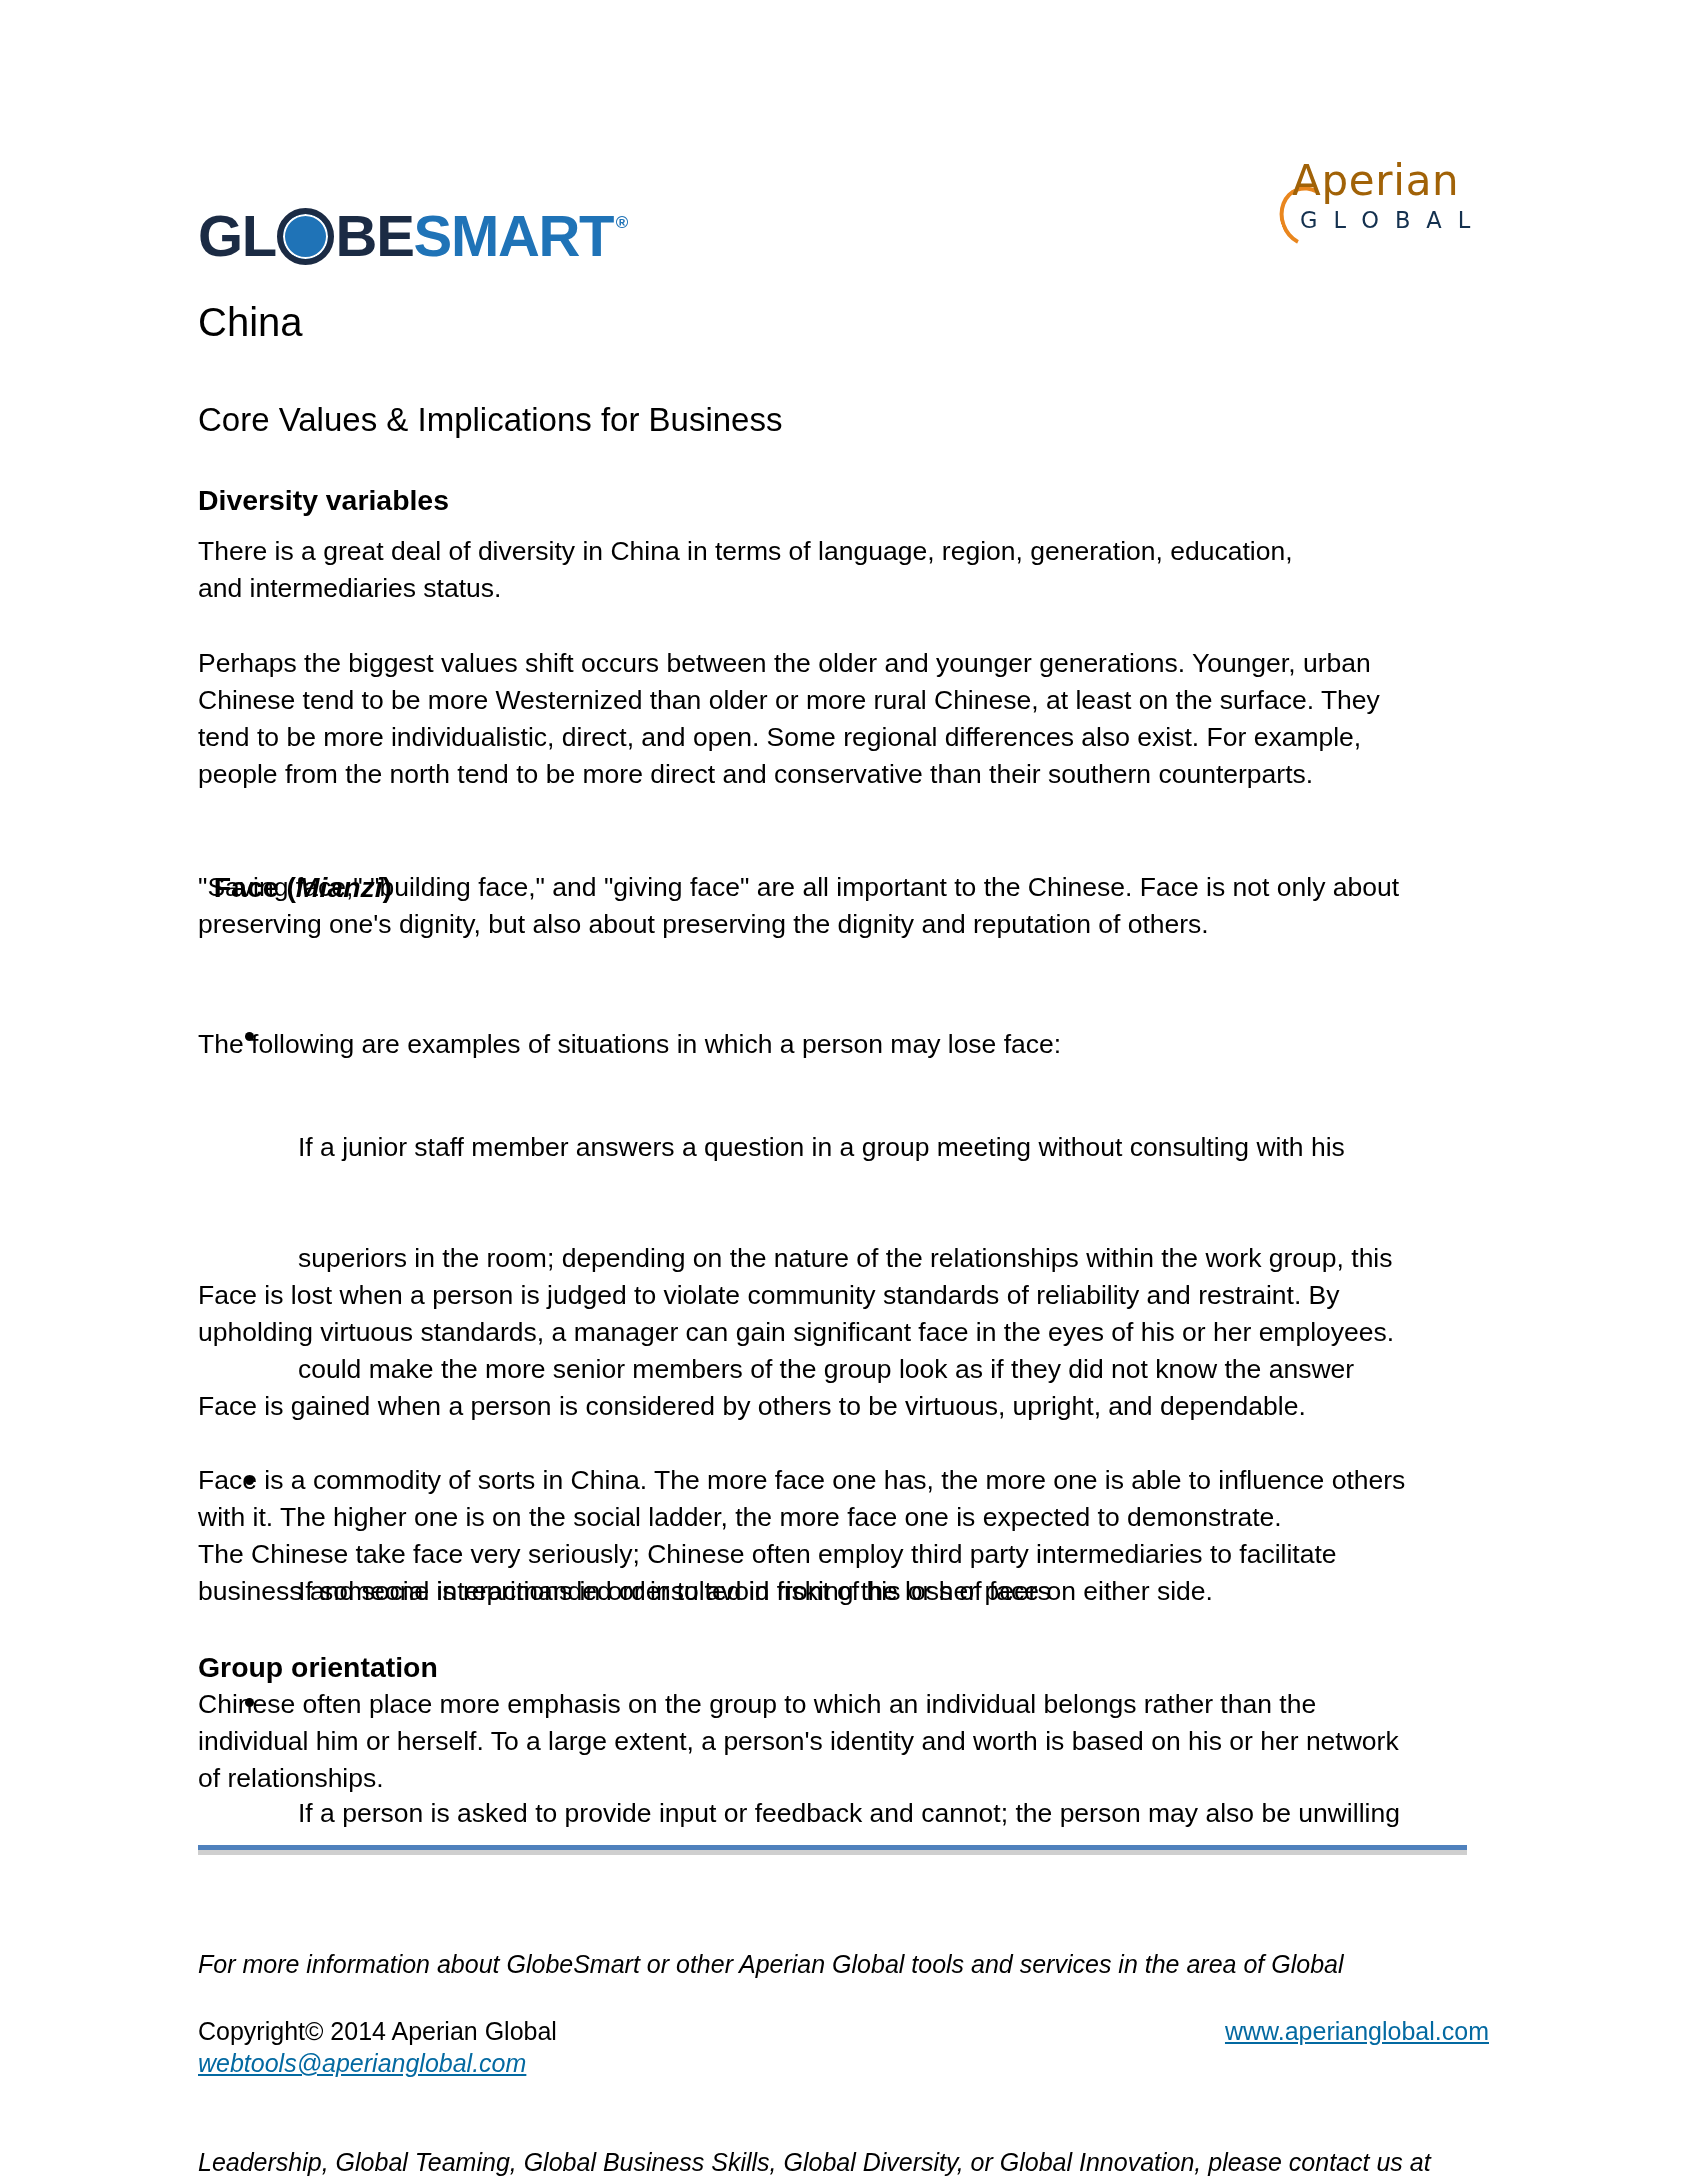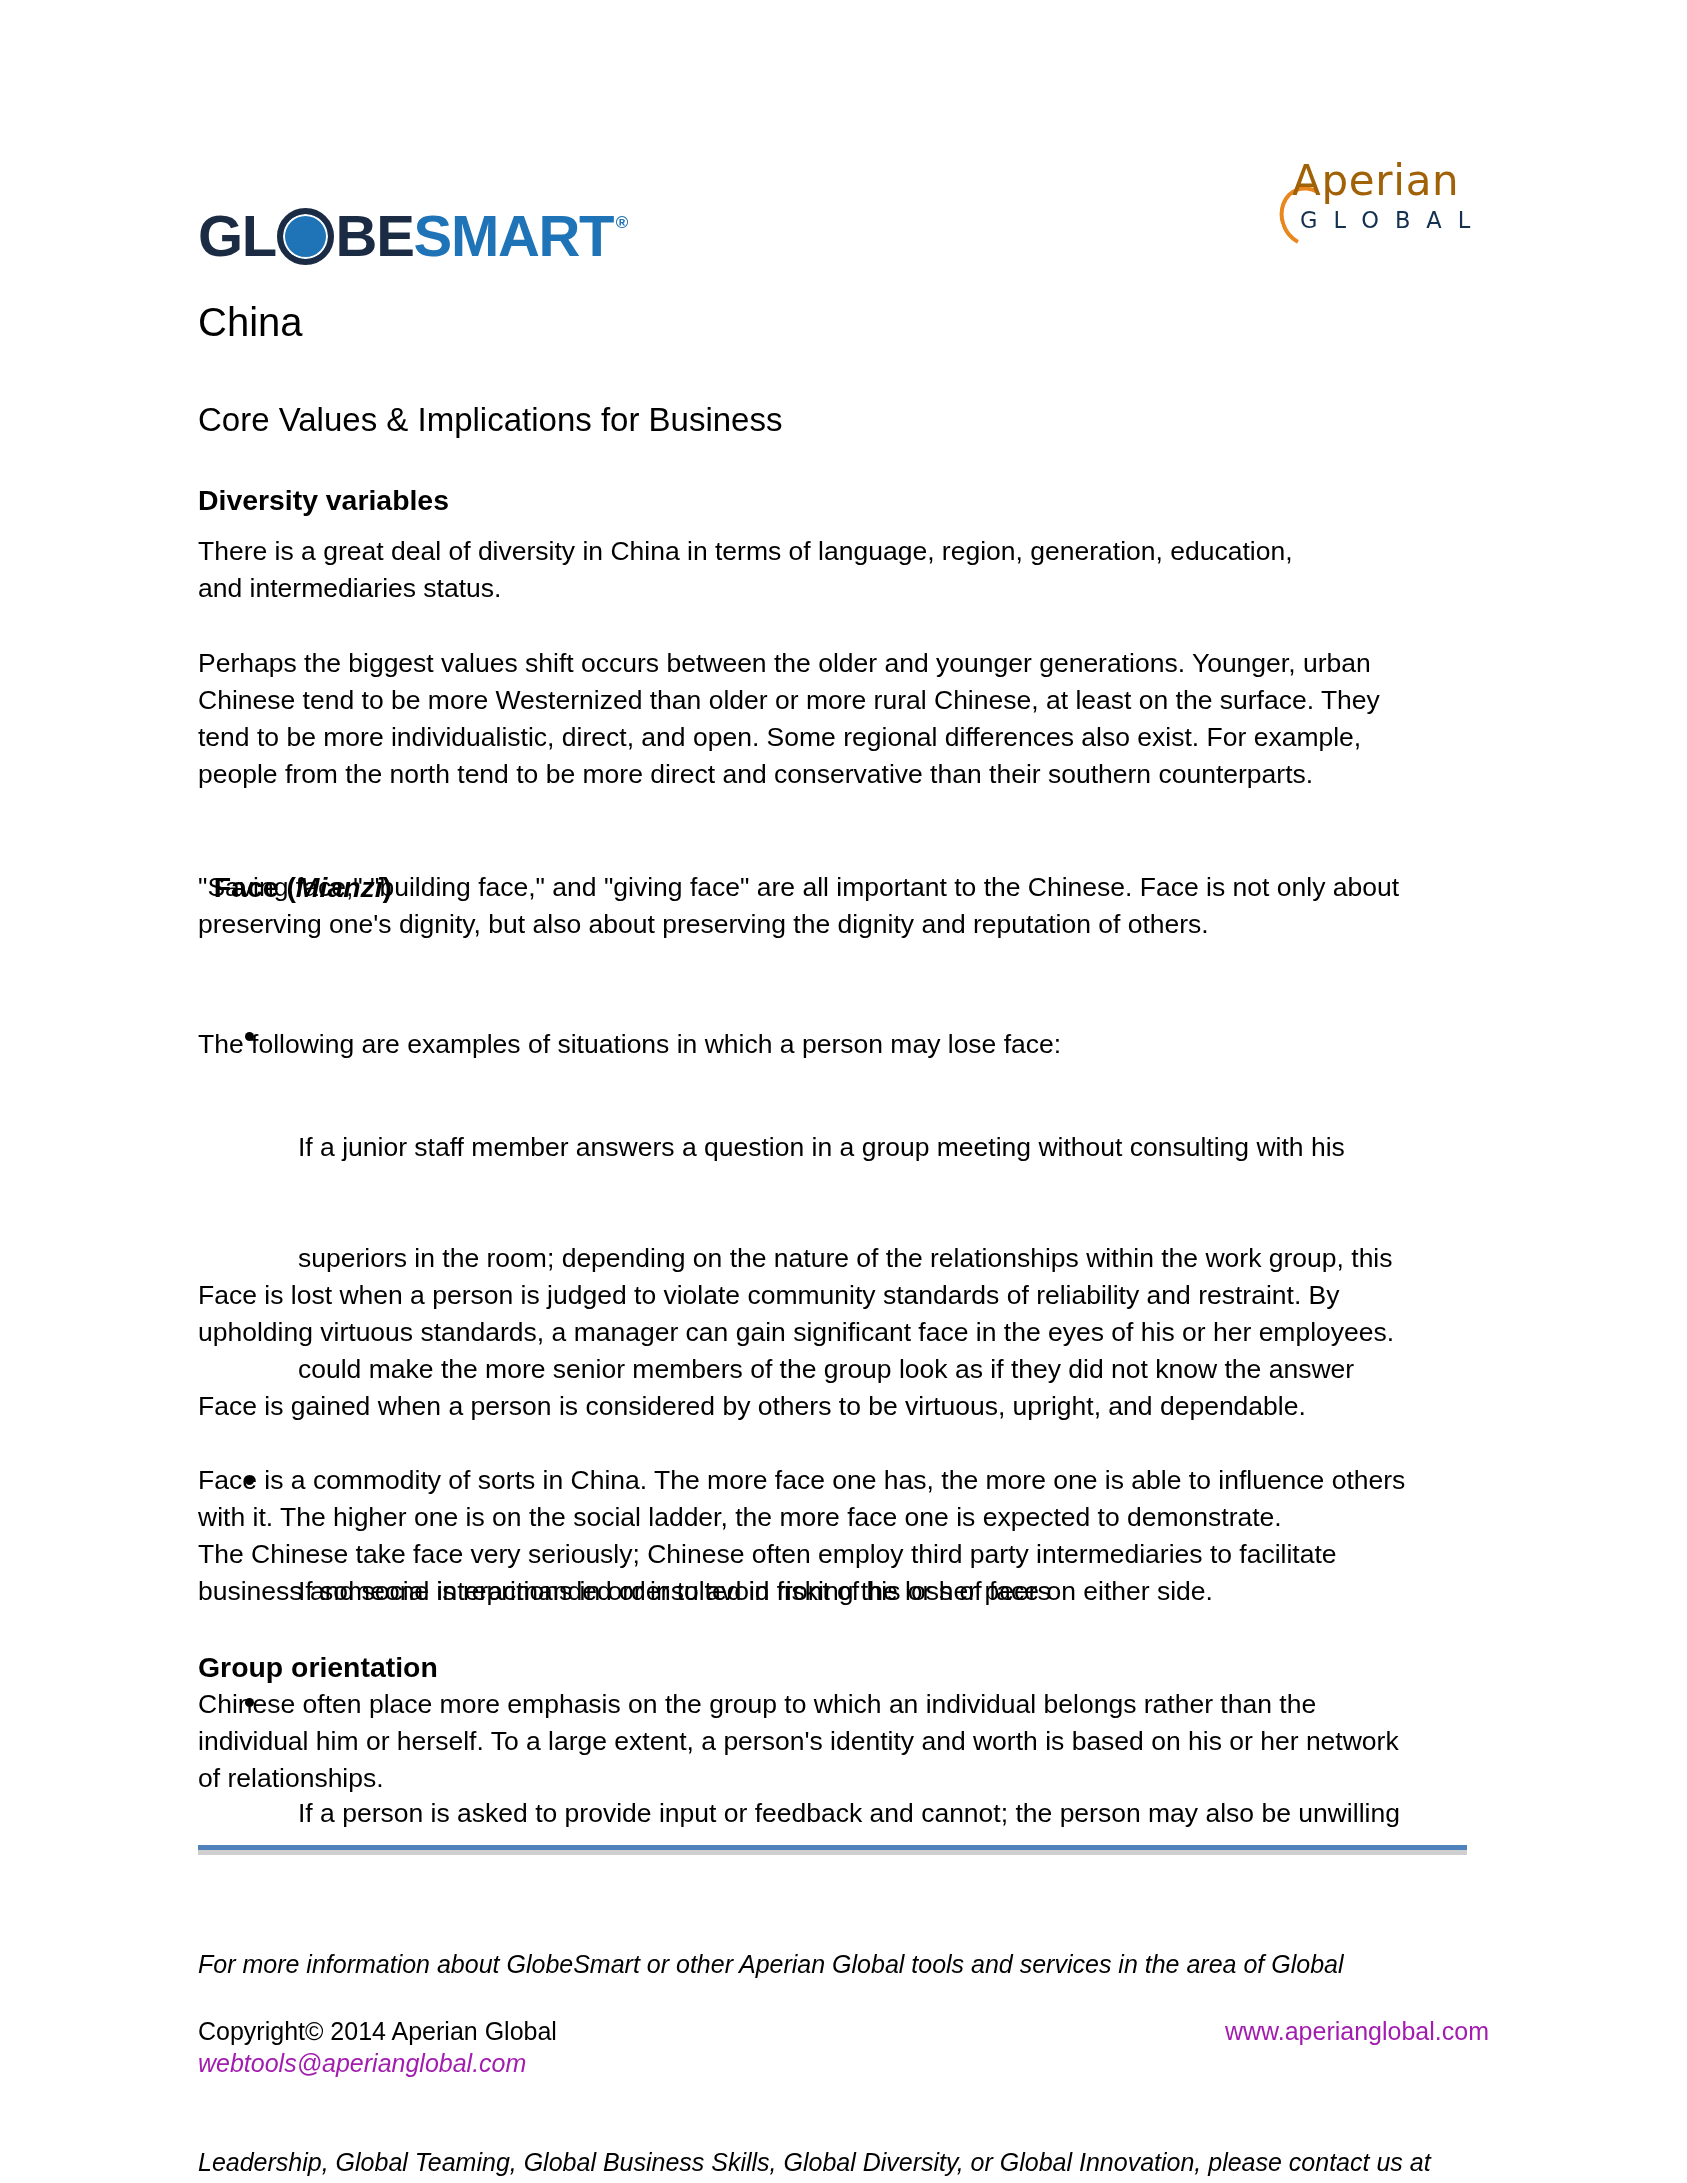--- a/index.html
+++ b/index.html
@@ -29,21 +29,21 @@
   .text { left:198px; font-size:26.5px; line-height:37px; white-space:pre; }
   .heading { font-weight:bold; font-size:28.4px; }
   .bullet-wrap { left:245px; font-size:26.5px; line-height:37px; }
   .bullet-item { position:relative; padding-left:53px; white-space:pre; }
   .bullet-dot { position:absolute; left:0; top:14px; width:9.3px; height:9.3px; background:#000; border-radius:50%; }
 
   .rule-blue { left:198px; top:1845px; width:1269px; height:5.3px; background:#4f81bd; }
   .rule-gray { left:198px; top:1850px; width:1269px; height:4.6px; background:#cfcfcf; }
 
   .footer-note { left:198px; top:1882px; font-size:25px; line-height:33px; font-style:italic; white-space:pre; }
-  .link { color:#a21caf; }
+  .link { color:#0369a1; text-decoration:underline; }
   .copyright { left:198px; top:2015px; font-size:25px; line-height:33px; }
   .site-link { right:198px; top:2015px; font-size:25px; line-height:33px; }
 </style>
 </head>
 <body>
 
 <div class="abs gs-logo">
   <span class="gs-dark">GL</span>
   <span class="gs-globe"></span>
   <span class="gs-dark">BE</span>

